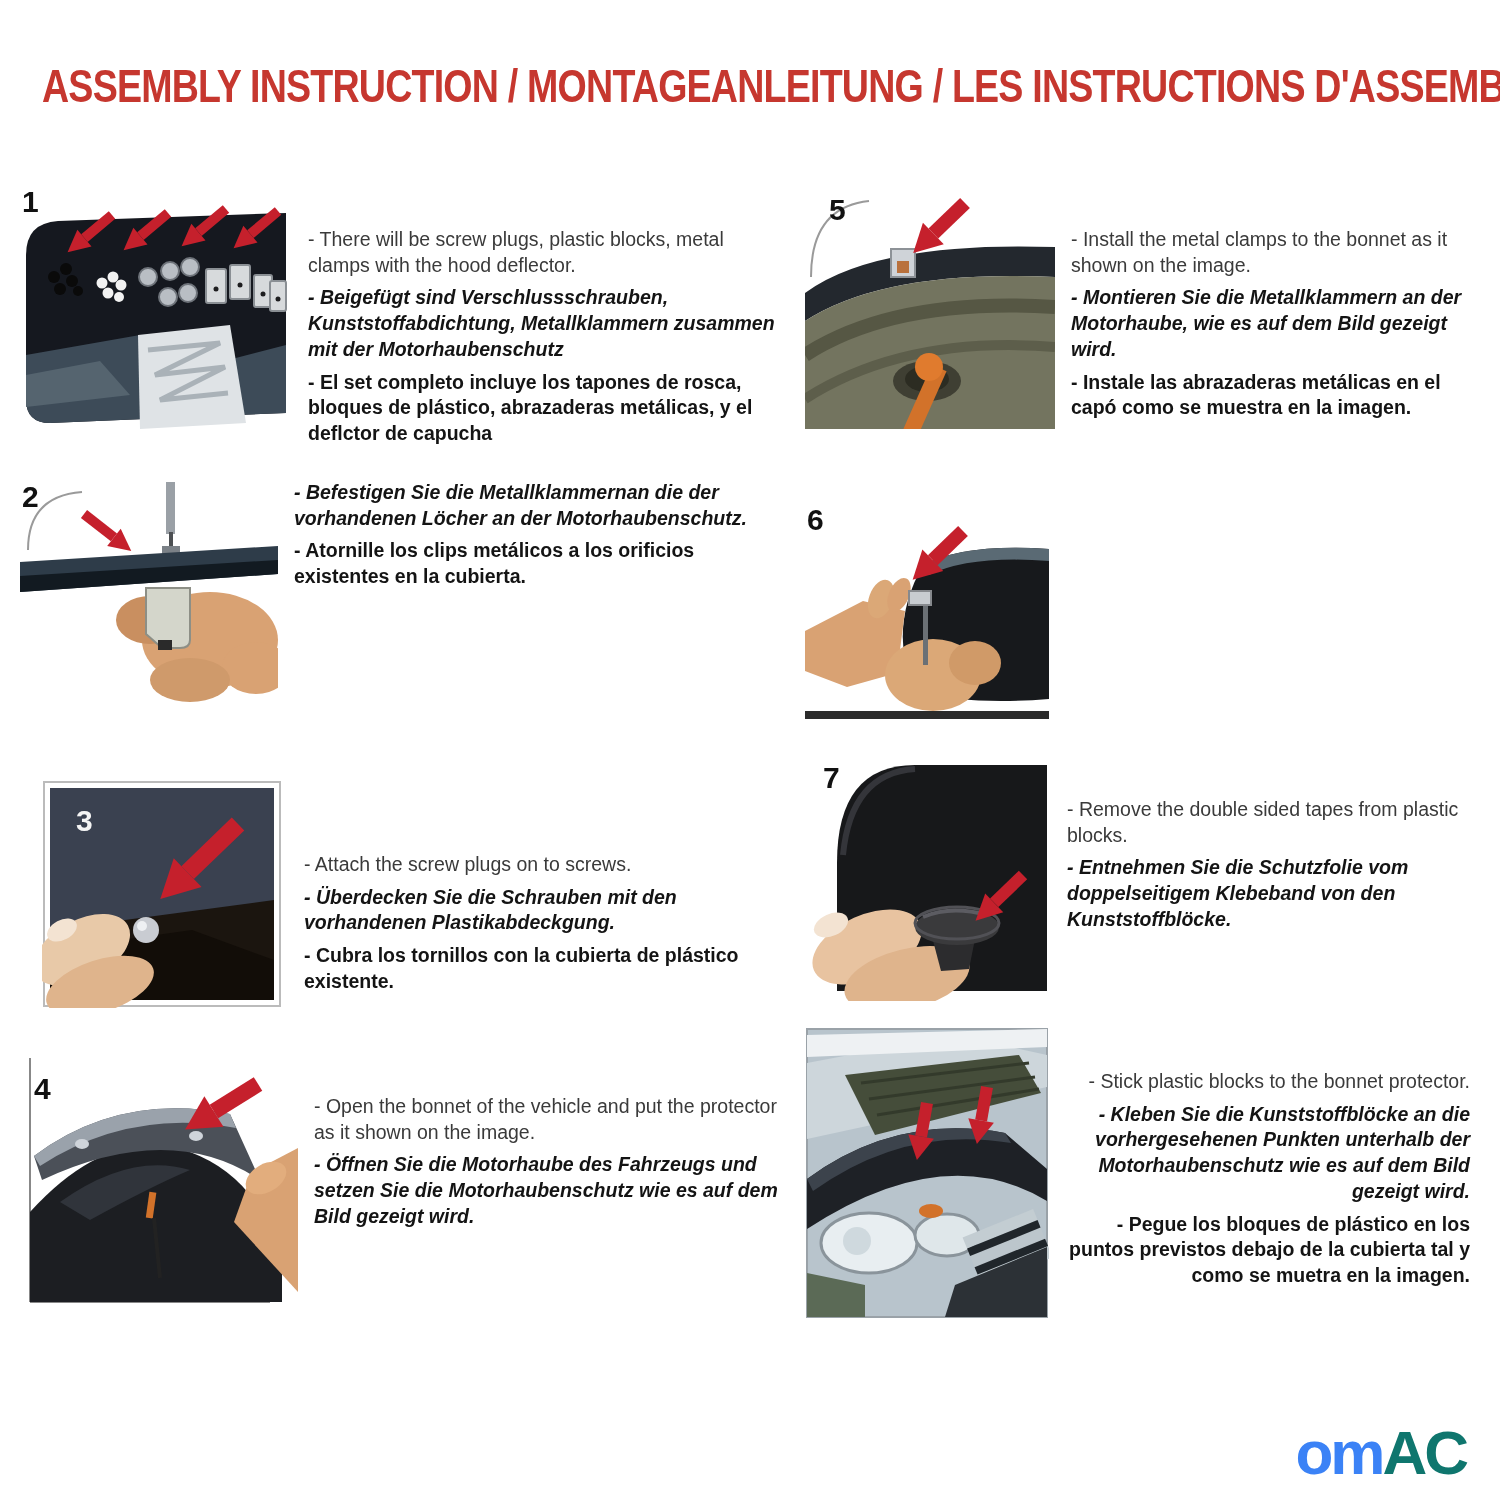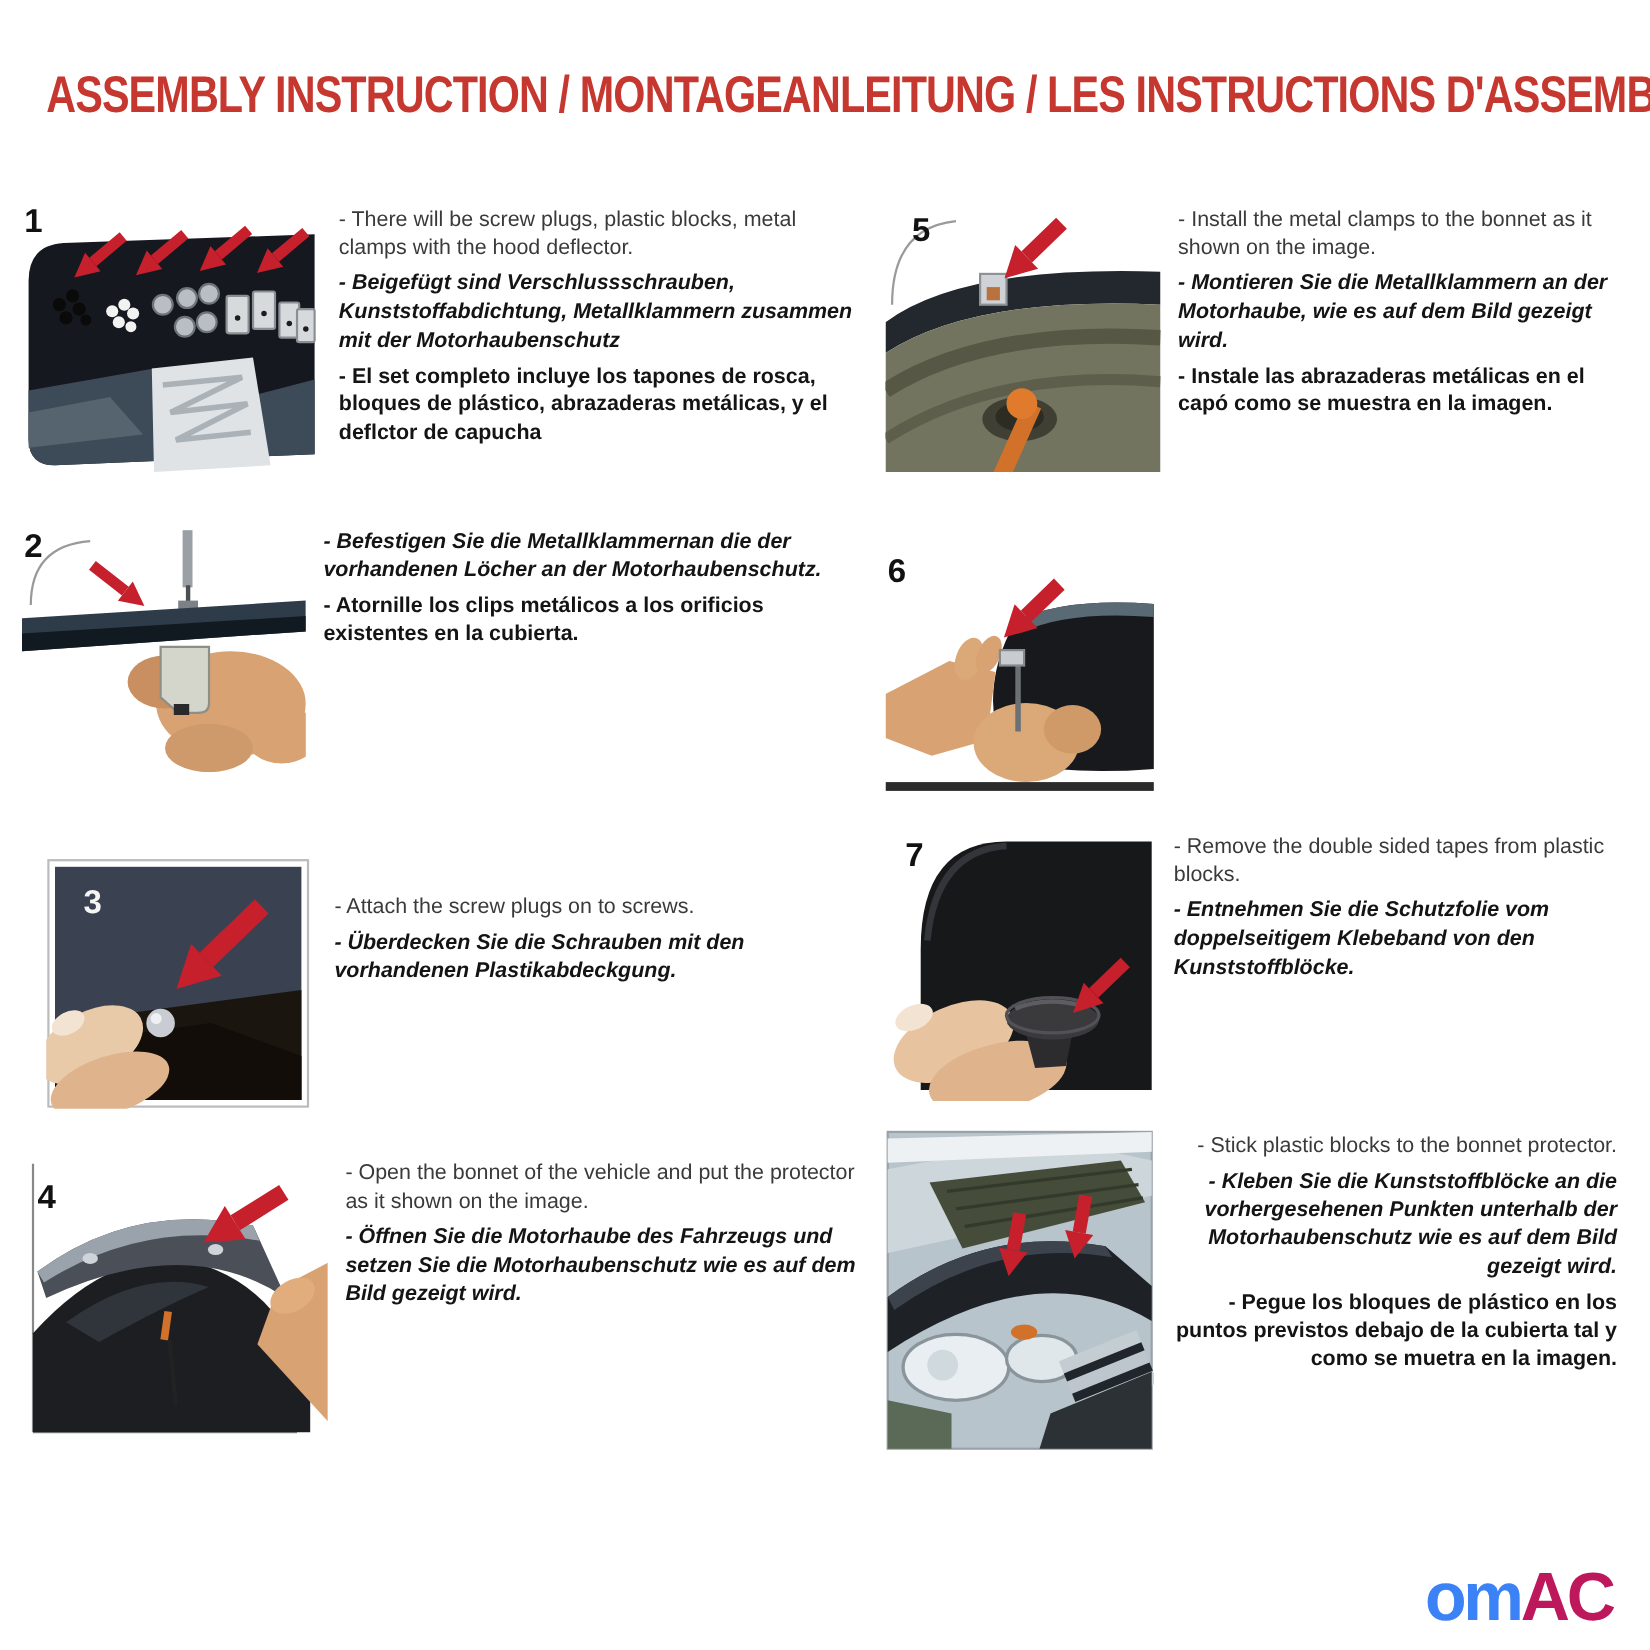--- a/index.html
+++ b/index.html
@@ -20,36 +20,36 @@
   .step{display:flex;align-items:flex-start;position:relative;}
   .fig{position:relative;flex:0 0 auto;}
   .fig svg{display:block;}
   .stepnum{
     position:absolute;font-weight:700;font-size:30px;color:#111;
     left:2px;top:2px;line-height:1;z-index:2;
   }
   .stepnum.white{color:#f5f5f5;}
   .txt{padding-left:16px;padding-top:2px;}
   .txt p{margin:0 0 7px 0;font-size:19.5px;line-height:1.32;}
-  p.en{font-weight:400;color:#3a3a3a;}
+  p.en{font-weight:400;color:#3a3a3a;margin-top:40px;}
   p.de{font-weight:700;font-style:italic;color:#141414;}
   p.es{font-weight:700;color:#141414;}
   p.es.it{font-style:italic;}
 
   
   .s1{min-height:295px;} .s2{min-height:300px;} .s3{min-height:272px;} .s4{min-height:290px;}
   .s5{min-height:318px;} .s6{min-height:252px;} .s7{min-height:272px;} .s8{min-height:300px;text-align:right;}
   .s3 .txt{padding-top:32px;padding-left:22px;} .s6 .txt{padding-top:52px;} .s2 .txt{padding-top:0;}
   .s3 .fig{margin-left:22px;} .s7 .fig{margin-left:6px;}
   .w420{max-width:470px;} .w400{max-width:405px;}
 
   
   .logo{position:absolute;right:34px;bottom:16px;font-weight:900;font-size:62px;letter-spacing:-3px;line-height:1;}
   .logo .p1{color:#3b82f6;text-transform:lowercase;}
-  .logo .p2{color:#be185d;}
+  .logo .p2{color:#0f766e;}
 </style>
 </head>
 <body>
 
 <div class="page">
 
   <div class="title">ASSEMBLY INSTRUCTION / MONTAGEANLEITUNG / LES INSTRUCTIONS D'ASSEMBLAGE</div>
 
   <div class="main">
 
@@ -171,20 +171,21 @@
               <g transform="translate(196,44) rotate(136)">
                   <rect x="0" y="-9" width="70" height="18"></rect>
                   <polygon points="70,-20 108,0 70,20"></polygon>
                 </g>
             </g>
           </svg>
         </div>
         <div class="txt w420">
           <p class="en">- Attach the screw plugs on to screws.</p>
           <p class="de">- Überdecken Sie die Schrauben mit den vorhandenen Plastikabdeckgung.</p>
+          <p class="es">- Cubra los tornillos con la cubierta de plástico existente.</p>
         </div>
       </div>
 
       <div class="step s4">
         <div class="fig">
           <span class="stepnum" style="left:14px;top:22px;">4</span>
           <svg width="278" height="268" viewBox="0 0 278 268">
             <line x1="10" y1="6" x2="10" y2="250" stroke="#888" stroke-width="2"></line>
             <line x1="10" y1="250" x2="250" y2="250" stroke="#888" stroke-width="2"></line>
             <path d="M10,160 Q90,72 170,100 Q240,126 262,210 L262,250 L10,250 Z" fill="#1c1e22"></path>

